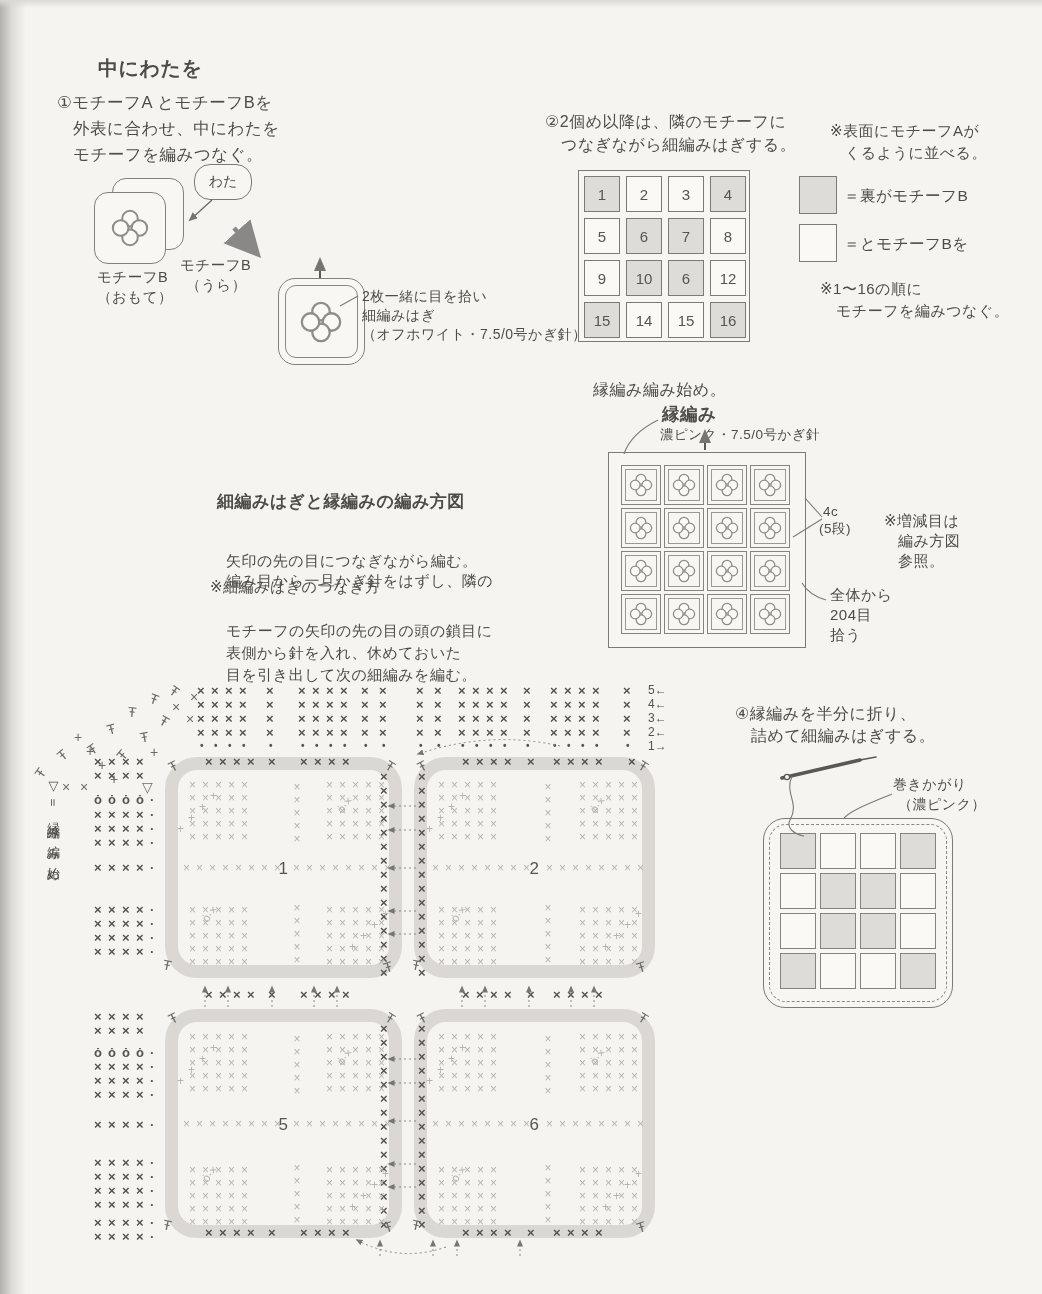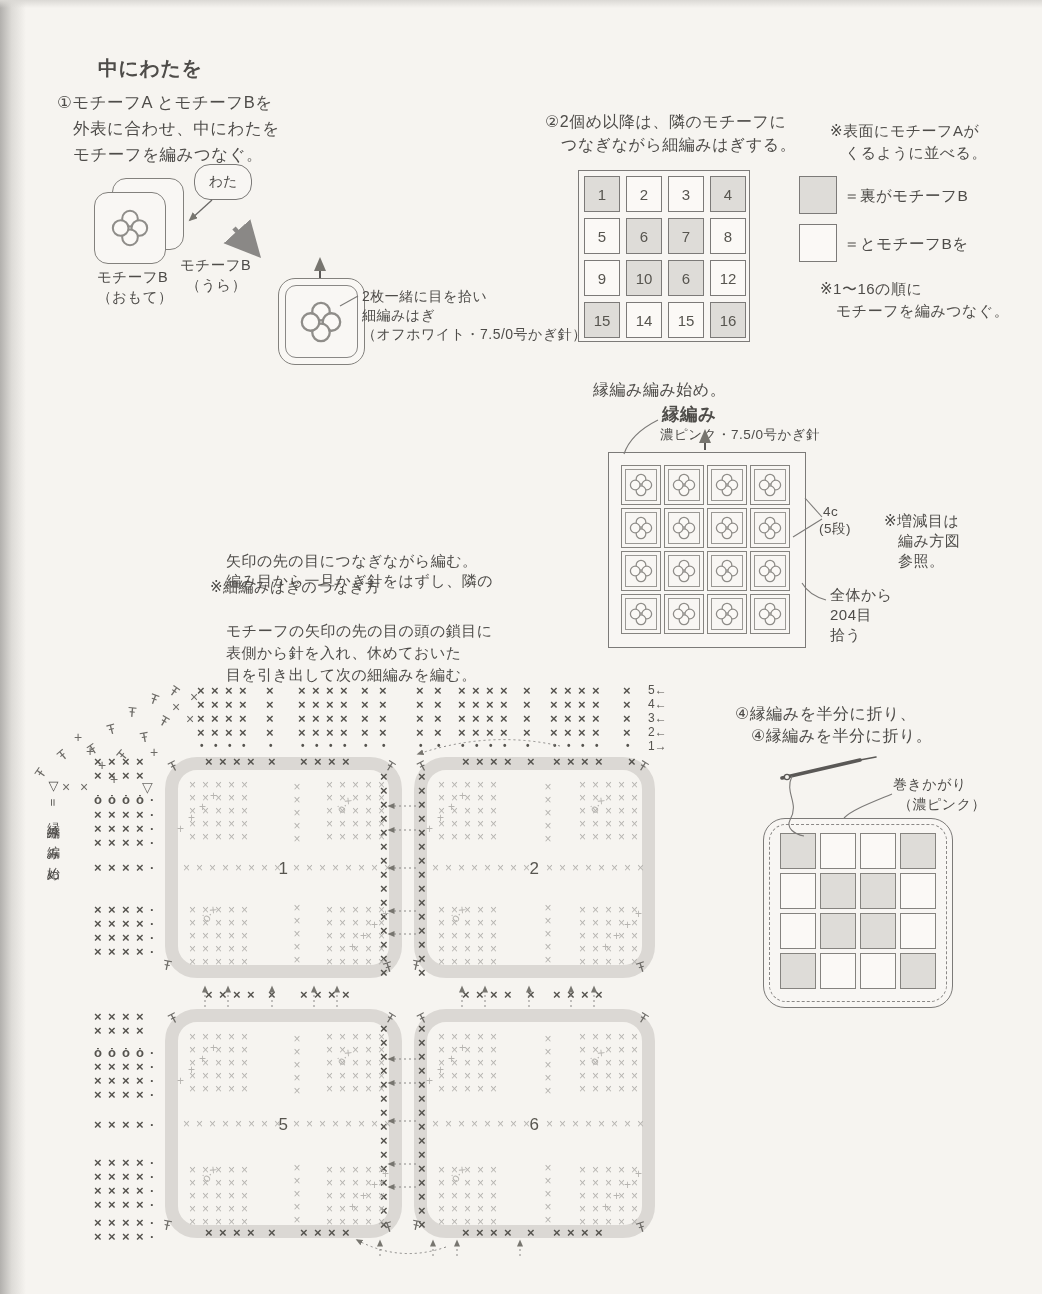--- a/index.html
+++ b/index.html
@@ -247,29 +247,30 @@
     </div>
   <div class="abs txt" style="left:823px;top:504px;font-size:13.5px">4c</div>
   <div class="abs txt" style="left:819px;top:520px;font-size:13.5px">(5段)</div>
   <div class="abs txt" style="left:884px;top:512px">※増減目は</div>
   <div class="abs txt" style="left:898px;top:532px">編み方図</div>
   <div class="abs txt" style="left:898px;top:552px">参照。</div>
   <div class="abs txt" style="left:830px;top:586px">全体から</div>
   <div class="abs txt" style="left:830px;top:606px">204目</div>
   <div class="abs txt" style="left:830px;top:626px">拾う</div>
 
+  <div class="abs txt b" style="left:217px;top:490px;font-size:17px">細編みはぎと縁編みの編み方図</div>
   <div class="abs txt" style="left:226px;top:552px">矢印の先の目につなぎながら編む。</div>
   <div class="abs txt" style="left:210px;top:578px">※細編みはぎのつなぎ方</div>
   <div class="abs txt" style="left:226px;top:572px">編み目から一旦かぎ針をはずし、隣の</div>
   <div class="abs txt" style="left:226px;top:622px">モチーフの矢印の先の目の頭の鎖目に</div>
   <div class="abs txt" style="left:226px;top:644px">表側から針を入れ、休めておいた</div>
   <div class="abs txt" style="left:226px;top:666px">目を引き出して次の細編みを編む。</div>
 
   <div class="abs txt" style="left:735px;top:704px;font-size:16px">④縁編みを半分に折り、</div>
-  <div class="abs txt" style="left:751px;top:726px;font-size:16px">④縁編みを半分に折り。</div>
+  <div class="abs txt" style="left:751px;top:726px;font-size:16px">詰めて細編みはぎする。</div>
   <div class="abs txt" style="left:893px;top:776px;font-size:14px">巻きかがり</div>
   <div class="abs txt" style="left:898px;top:796px;font-size:14px">（濃ピンク）</div>
   <div id="box4">
     <div class="stitches"></div>
   </div>
   <div id="grid4">
       <div class="cell4 sh"></div>
       <div class="cell4"></div>
       <div class="cell4"></div>
       <div class="cell4 sh"></div>

